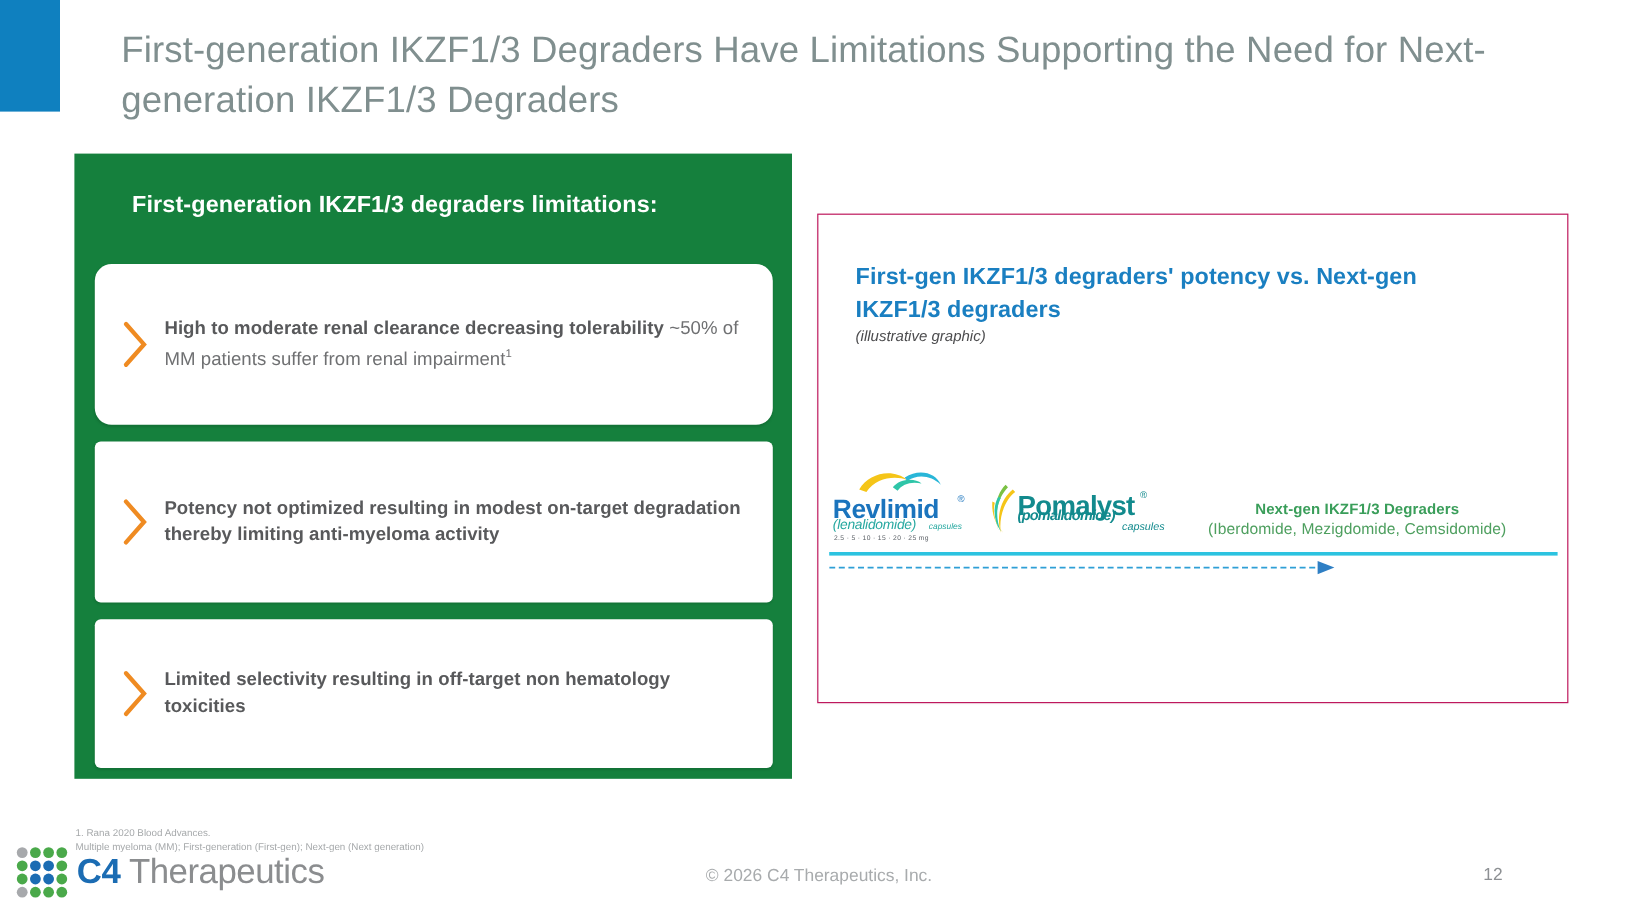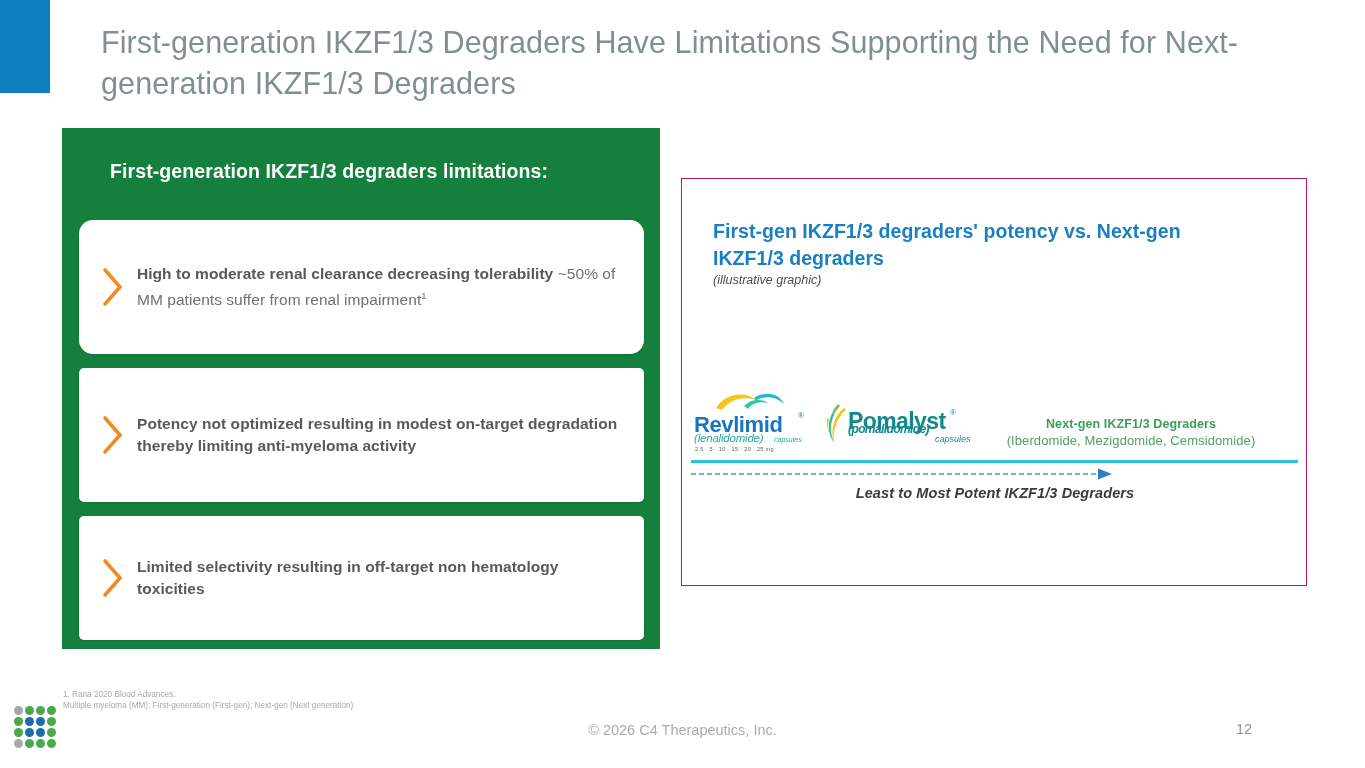--- a/index.html
+++ b/index.html
@@ -397,21 +397,20 @@
     </div>
   </div>
 
   <div class="axis-line"></div>
   <div class="dashed-arrow">
     <svg width="430" height="12" viewBox="0 0 430 12">
       <line x1="0" y1="6" x2="408" y2="6" stroke="#2f9fd6" stroke-width="1.4" stroke-dasharray="5,3"></line>
       <polygon points="407,0.5 421,6 407,11.5" fill="#2f7fc4"></polygon>
     </svg>
   </div>
-  <div class="arrow-caption">Least to Most Potent IKZF1/3 Degraders</div>
 
 </div>
 
 <div class="footnotes">
   <div>1. Rana 2020 Blood Advances.</div>
   <div>Multiple myeloma (MM); First-generation (First-gen); Next-gen (Next generation)</div>
 </div>
 
 <div class="c4-logo">
   <div class="dot-grid">
@@ -425,16 +424,17 @@
       <span class="dot" style="background: rgb(74, 169, 74);"></span>
       <span class="dot" style="background: rgb(74, 169, 74);"></span>
       <span class="dot" style="background: rgb(27, 108, 179);"></span>
       <span class="dot" style="background: rgb(27, 108, 179);"></span>
       <span class="dot" style="background: rgb(74, 169, 74);"></span>
       <span class="dot" style="background: rgb(167, 169, 172);"></span>
       <span class="dot" style="background: rgb(74, 169, 74);"></span>
       <span class="dot" style="background: rgb(74, 169, 74);"></span>
       <span class="dot" style="background: rgb(74, 169, 74);"></span>
     </div>
+  <div class="c4-wordmark"><span class="c4-blue">C4</span><span> Therapeutics</span></div>
 </div>
 
 <div class="copyright">© 2026 C4 Therapeutics, Inc.</div>
 <div class="page-number">12</div>
 
 </body></html>

